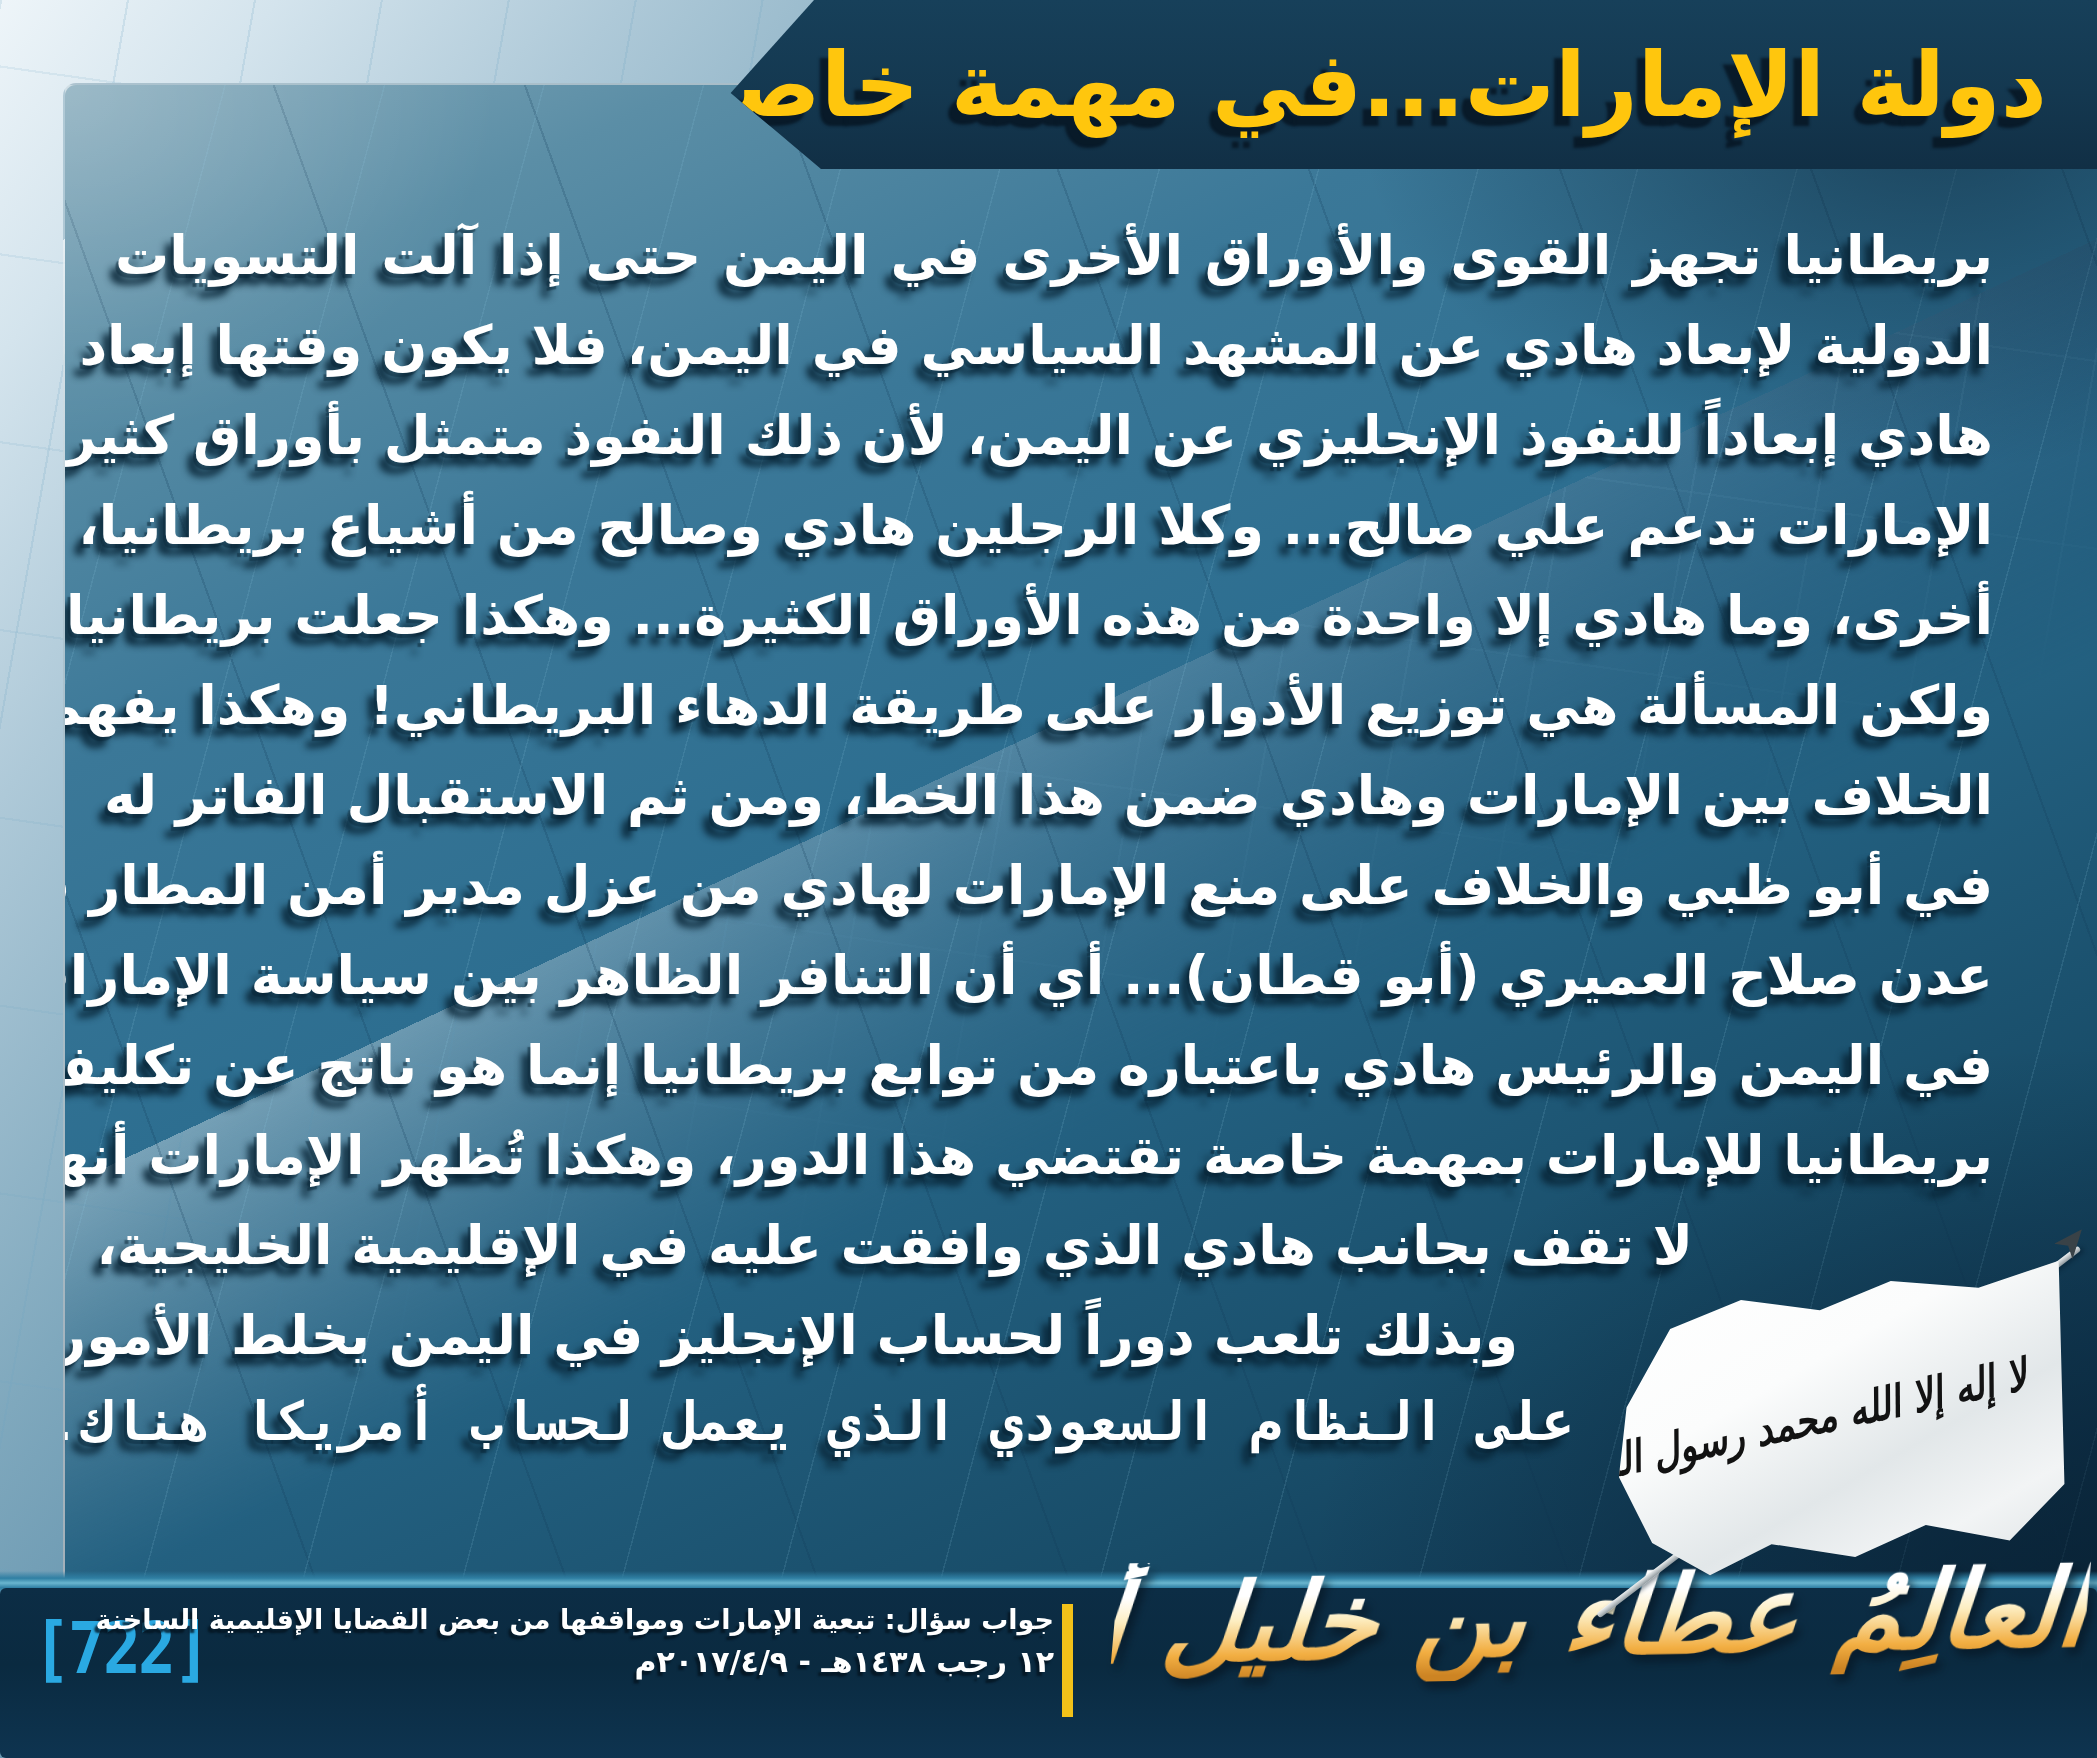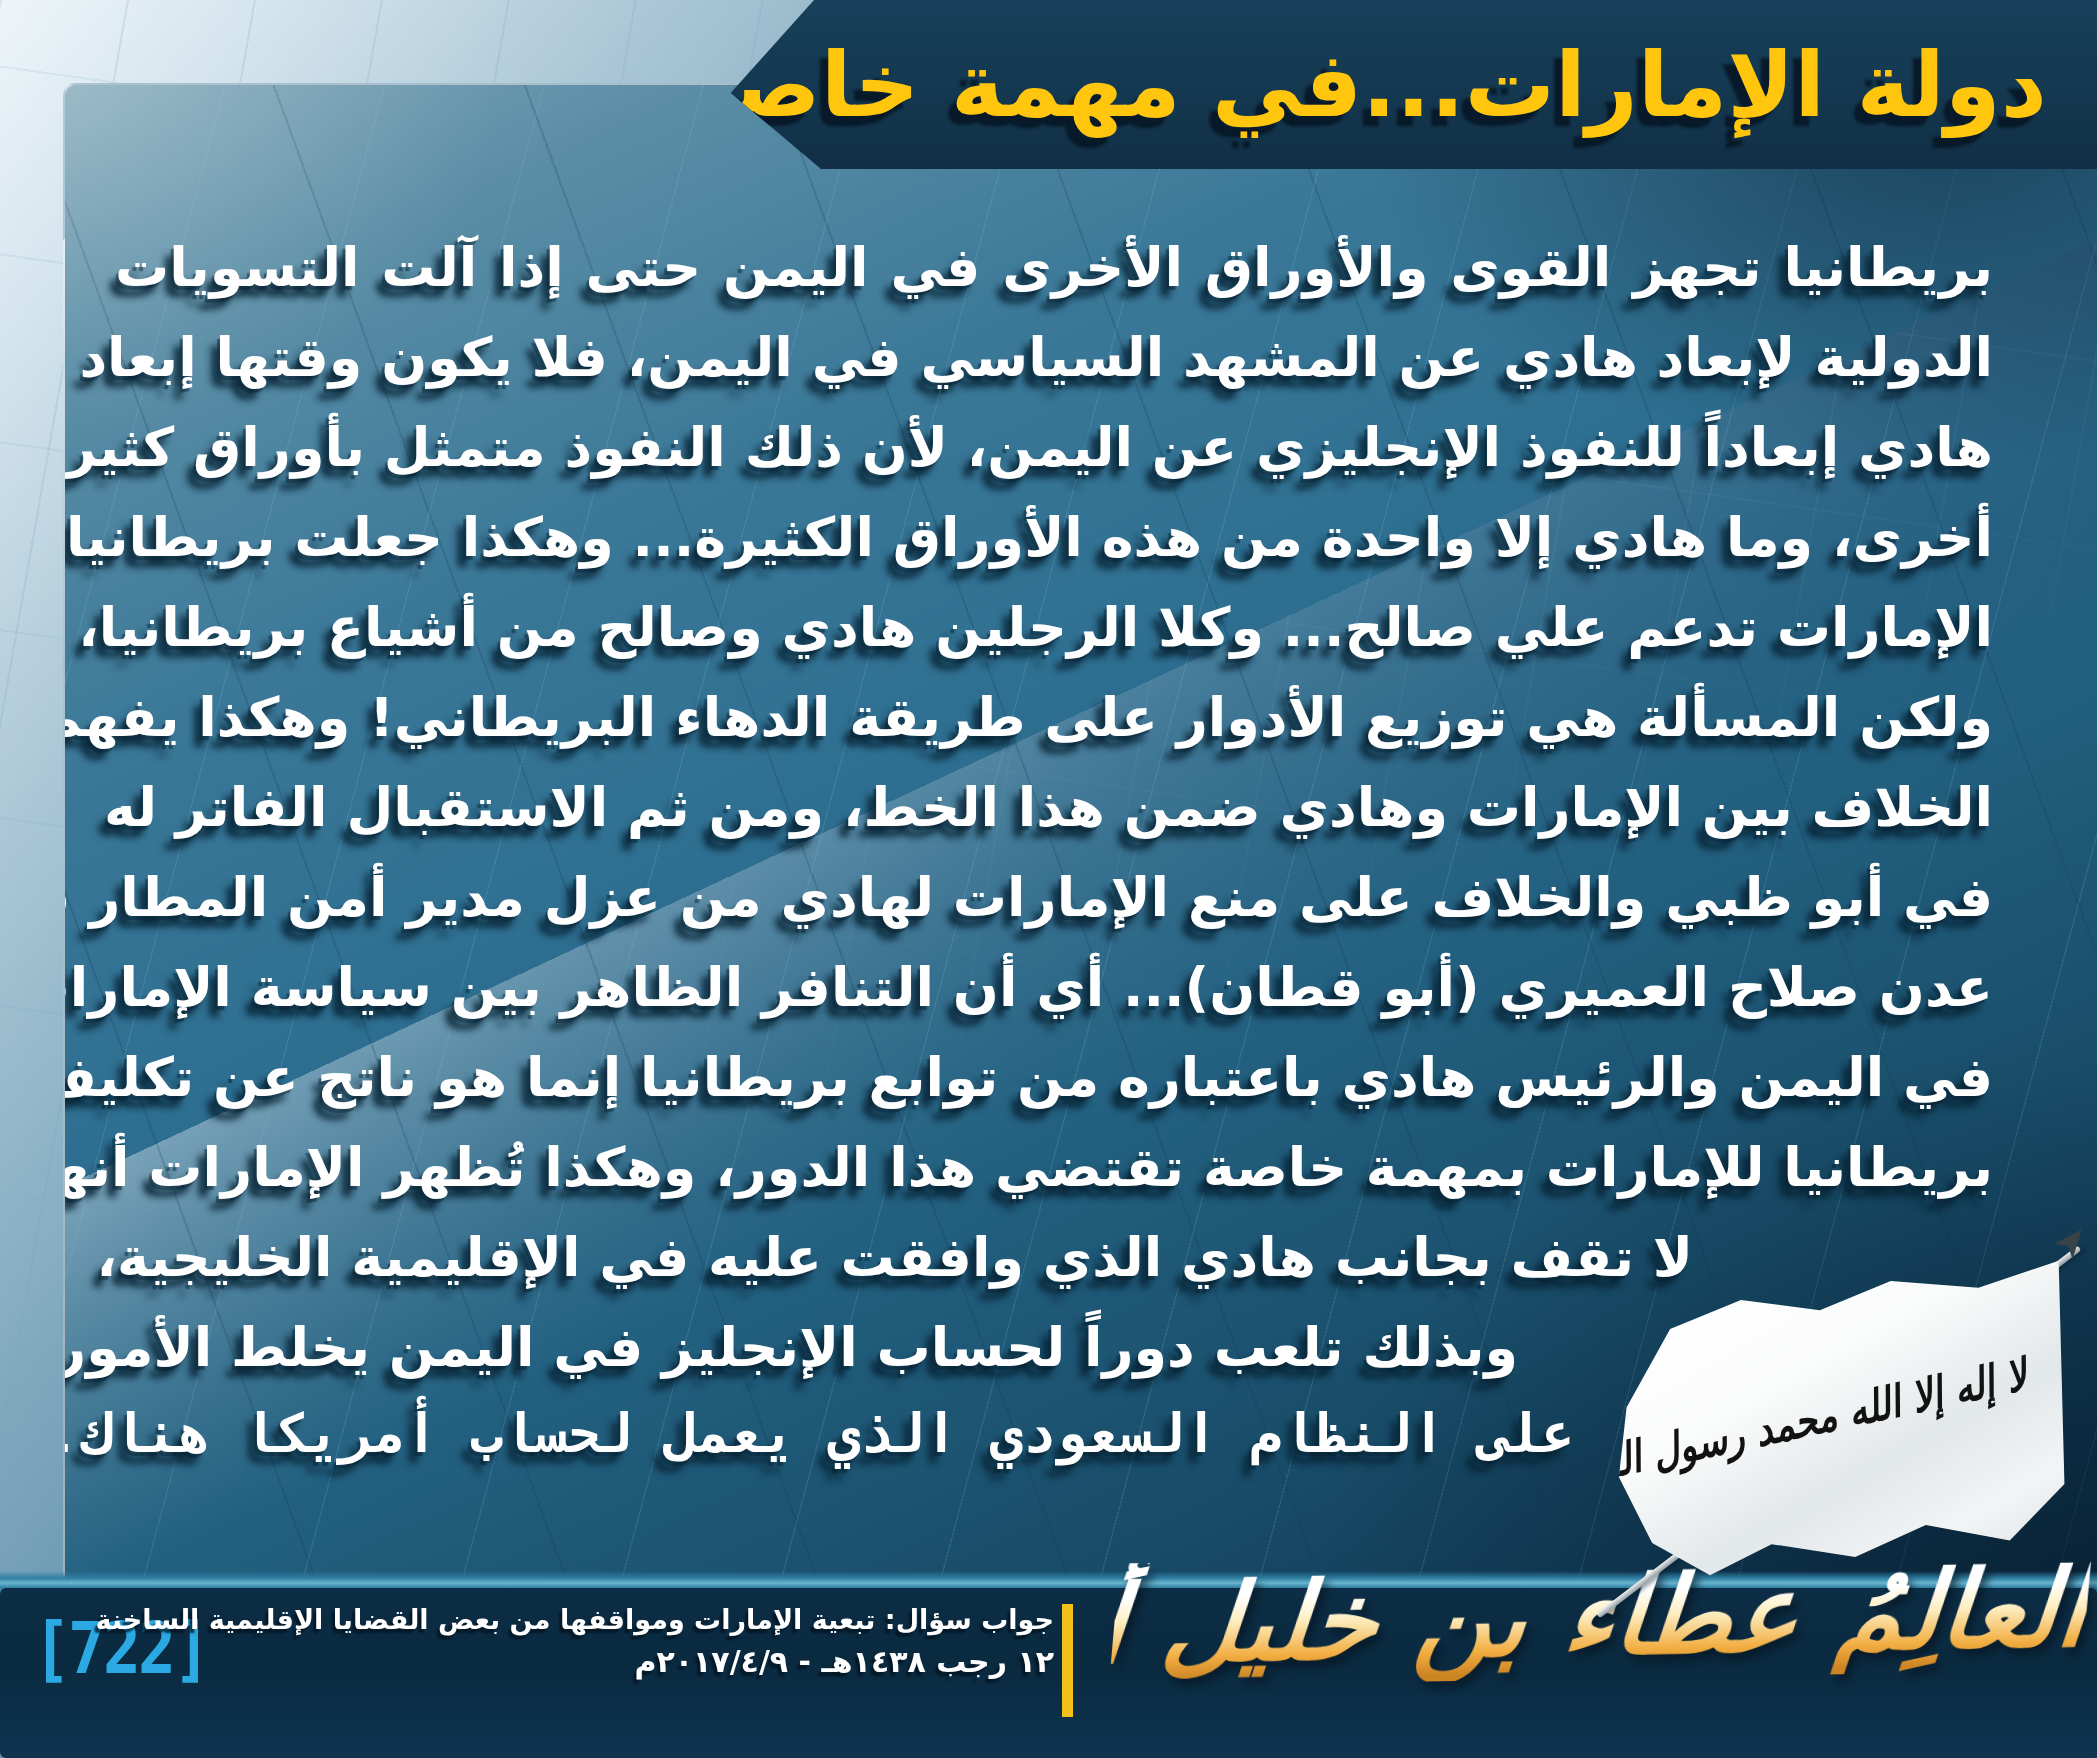--- a/index.html
+++ b/index.html
@@ -29,21 +29,21 @@
   .panel .texture{
     position:absolute;inset:0;z-index:1;
     background:
       radial-gradient(928px 571px at 92% 2%,rgba(8,30,48,.55),transparent 62%),
       radial-gradient(1357px 928px at 100% 100%,rgba(7,28,45,.65),transparent 58%),
       radial-gradient(786px 643px at 0% 0%,rgba(255,255,255,.20),transparent 55%),
       repeating-linear-gradient(105deg,rgba(140,200,225,.14) 0 1.4px,transparent 1.4px 154px),
       repeating-linear-gradient(70deg,rgba(15,55,85,.20) 0 2.1px,transparent 2.1px 236px);
   }
   .body-text{
-    position:absolute;z-index:2;left:0;right:0;top:12px;
+    position:absolute;z-index:2;left:0;right:0;top:0;
     padding:126px 104px 0 50px;direction:rtl;
   }
   .line{
     color:#fff;font-weight:bold;font-size:54px;line-height:90px;height:90px;
     text-align:justify;text-align-last:justify;white-space:nowrap;
     text-shadow:-8.6px 11.4px 7.1px rgba(7,34,51,.88),-2.9px 4.3px 1.4px rgba(7,34,51,.55);
   }
   .line.short{text-align:right;text-align-last:right;}
   .ind-a{padding-right:300px;}
   .ind-b{padding-right:329px;}
@@ -131,22 +131,22 @@
 <body>
 
 <div class="canvas">
 
   <div class="panel">
     <div class="texture"></div>
     <div class="body-text">
       <div class="line">بريطانيا تجهز القوى والأوراق الأخرى في اليمن حتى إذا آلت التسويات</div>
       <div class="line">الدولية لإبعاد هادي عن المشهد السياسي في اليمن، فلا يكون وقتها إبعاد</div>
       <div class="line">هادي إبعاداً للنفوذ الإنجليزي عن اليمن، لأن ذلك النفوذ متمثل بأوراق كثيرة</div>
+      <div class="line">الإمارات تدعم علي صالح... وكلا الرجلين هادي وصالح من أشياع بريطانيا،</div>
       <div class="line">أخرى، وما هادي إلا واحدة من هذه الأوراق الكثيرة... وهكذا جعلت بريطانيا</div>
-      <div class="line">الإمارات تدعم علي صالح... وكلا الرجلين هادي وصالح من أشياع بريطانيا،</div>
       <div class="line">ولكن المسألة هي توزيع الأدوار على طريقة الدهاء البريطاني! وهكذا يفهم</div>
       <div class="line">الخلاف بين الإمارات وهادي ضمن هذا الخط، ومن ثم الاستقبال الفاتر له</div>
       <div class="line">في أبو ظبي والخلاف على منع الإمارات لهادي من عزل مدير أمن المطار في</div>
       <div class="line">عدن صلاح العميري (أبو قطان)... أي أن التنافر الظاهر بين سياسة الإمارات</div>
       <div class="line">في اليمن والرئيس هادي باعتباره من توابع بريطانيا إنما هو ناتج عن تكليف</div>
       <div class="line">بريطانيا للإمارات بمهمة خاصة تقتضي هذا الدور، وهكذا تُظهر الإمارات أنها</div>
       <div class="line short ind-a">لا تقف بجانب هادي الذي وافقت عليه في الإقليمية الخليجية،</div>
       <div class="line short ind-c">وبذلك تلعب دوراً لحساب الإنجليز في اليمن يخلط الأمور</div>
       <div class="line short ind-d">على النظام السعودي الذي يعمل لحساب أمريكا هناك.</div>
     </div>

